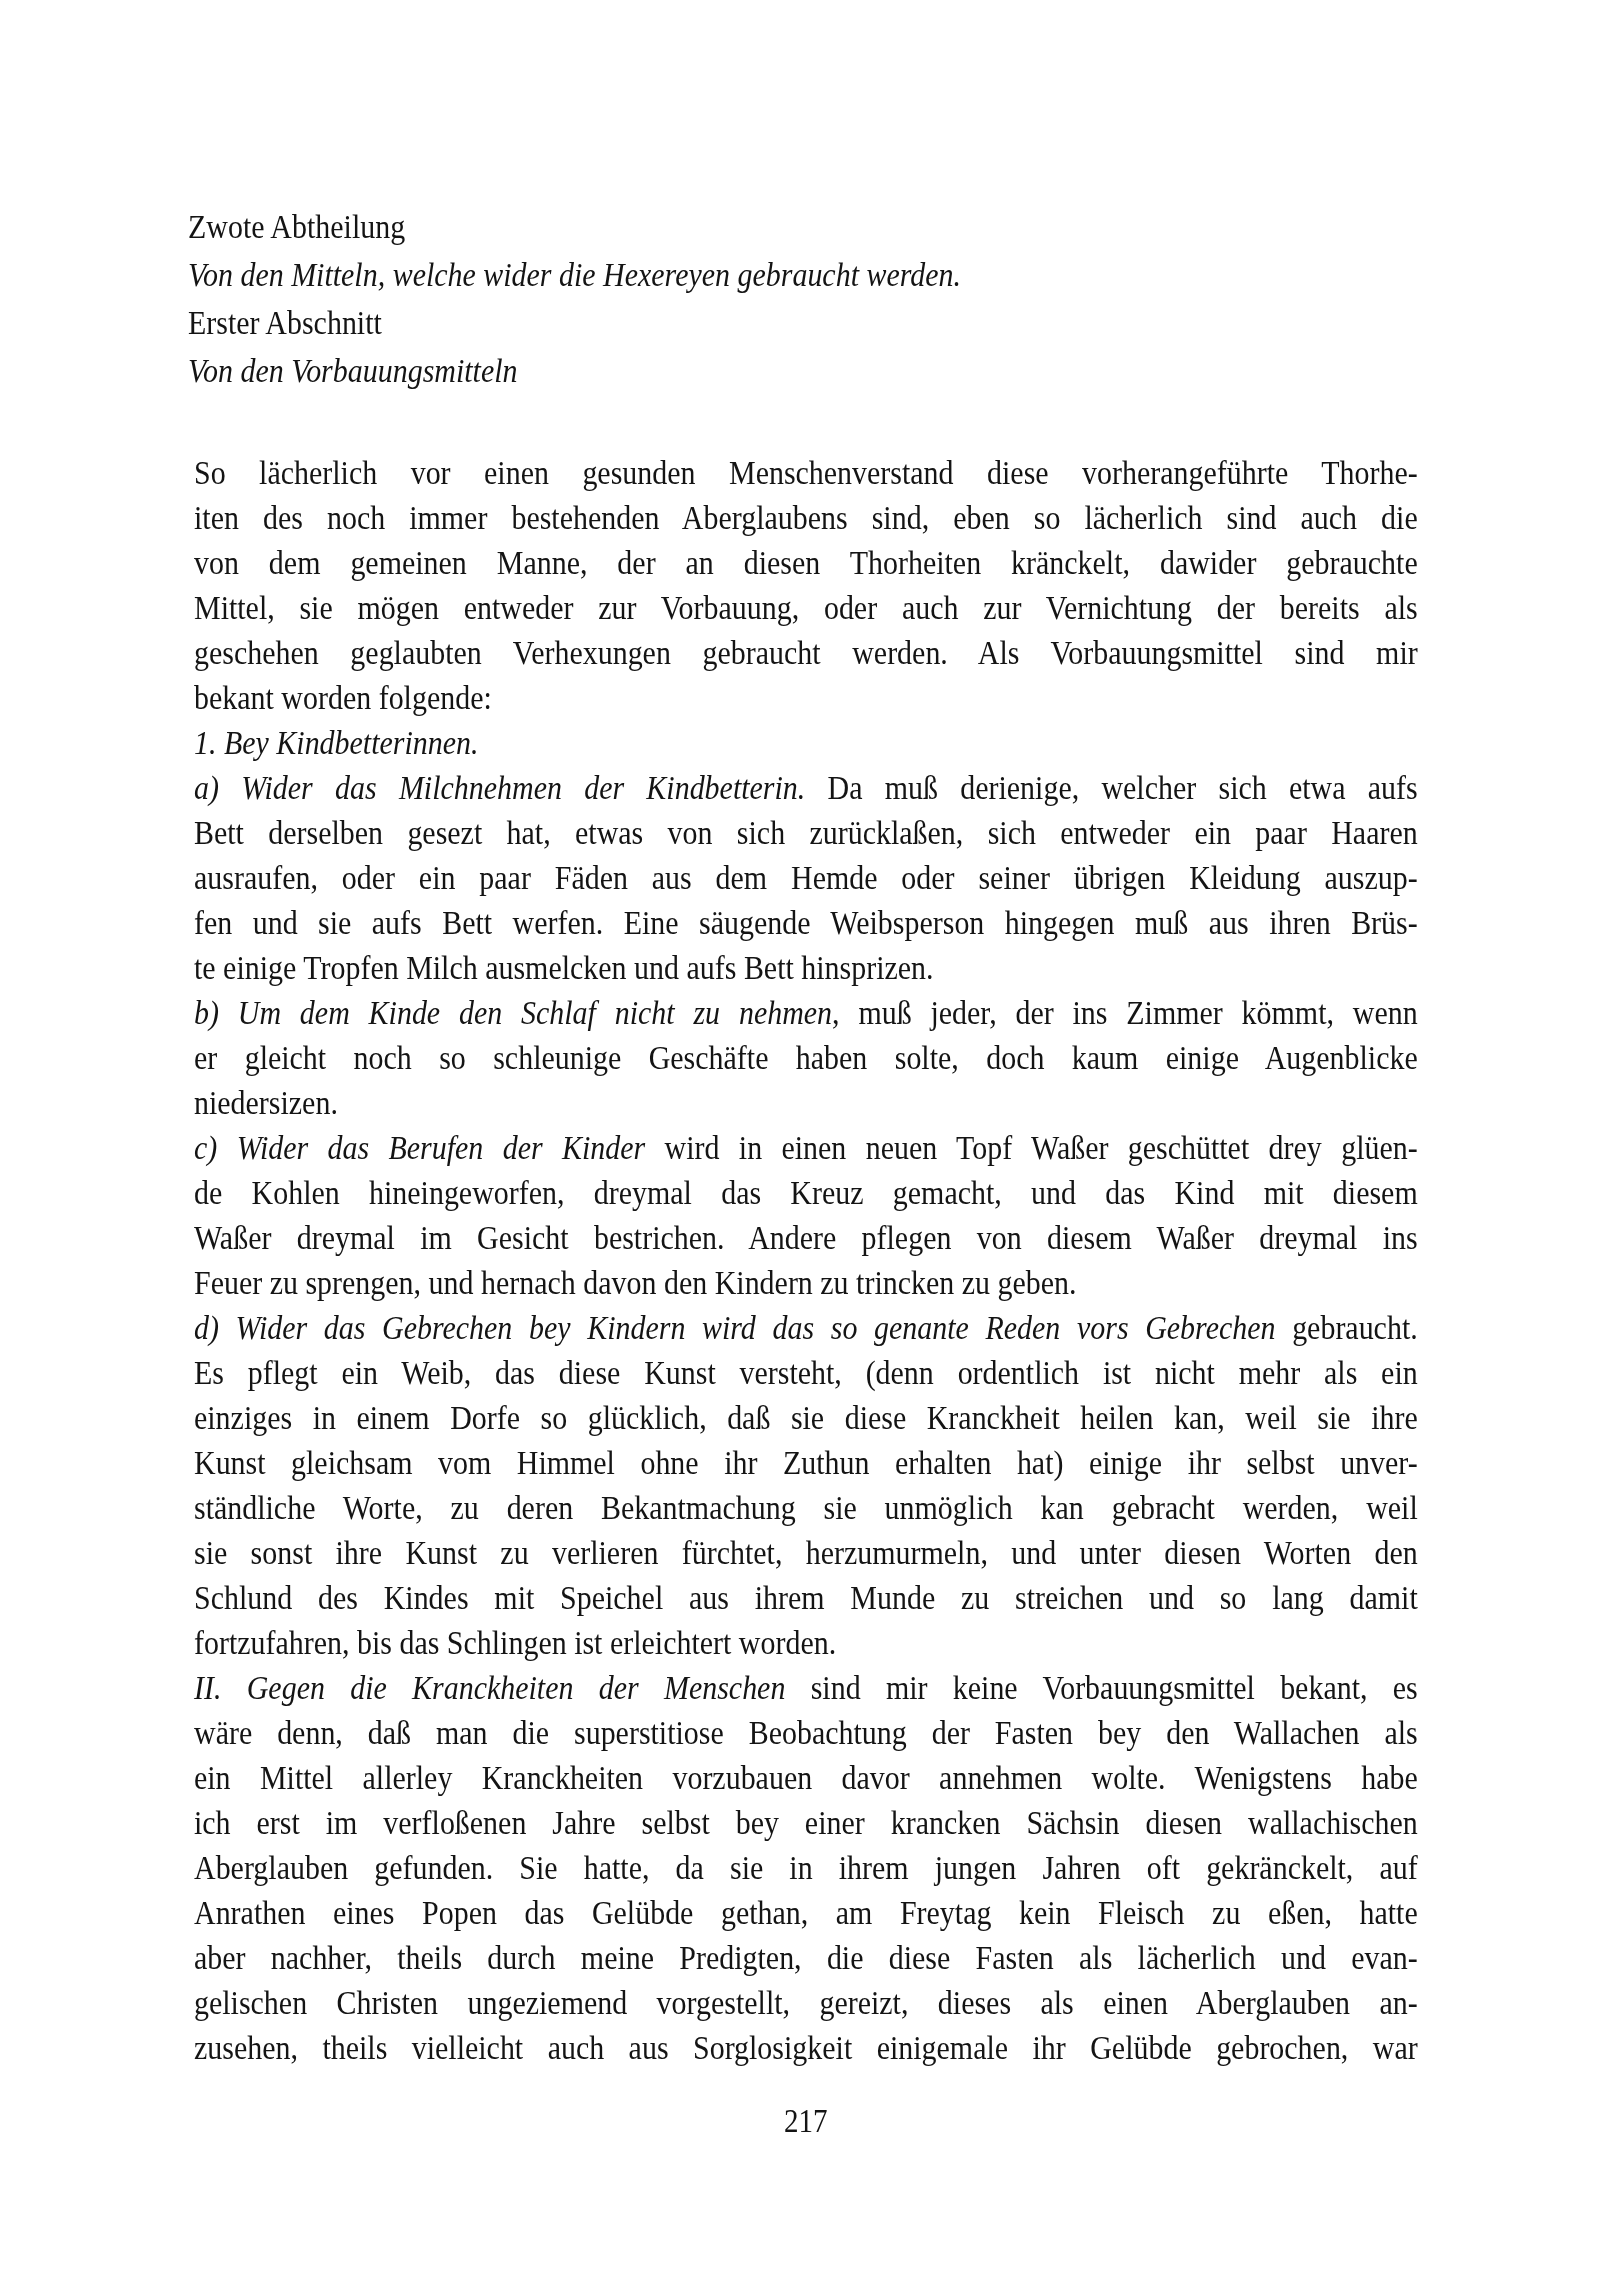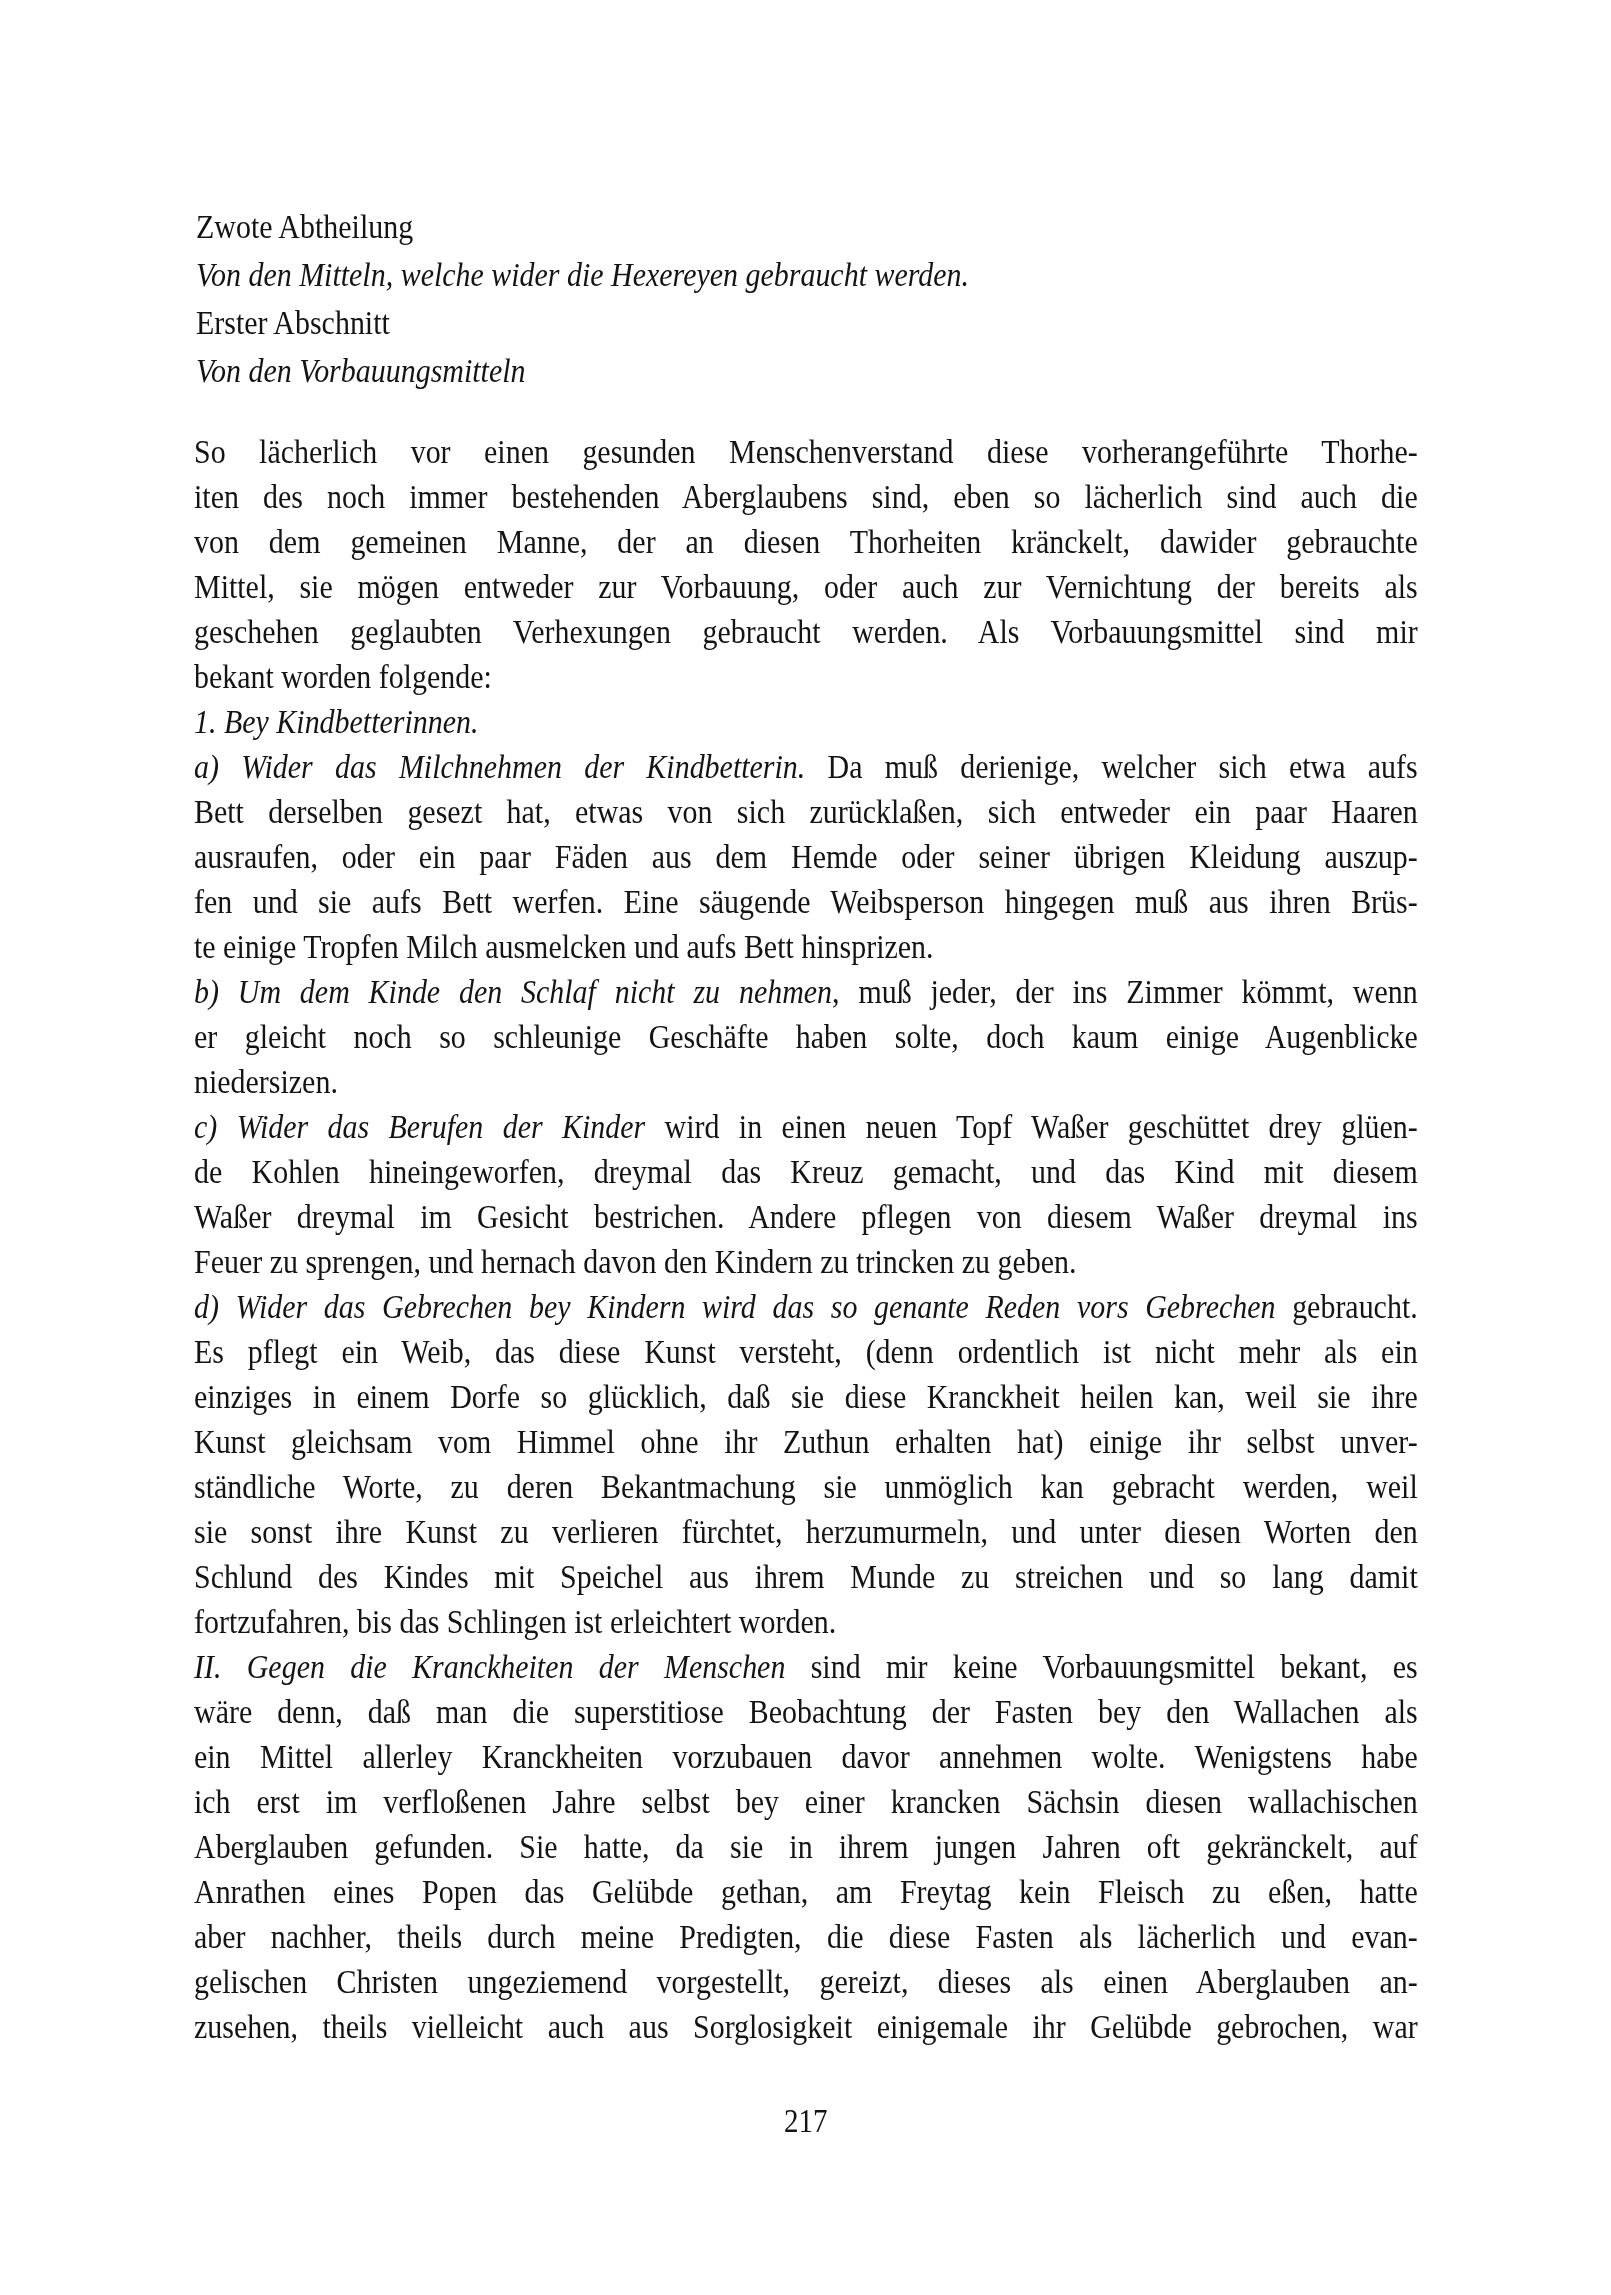--- a/index.html
+++ b/index.html
@@ -7,32 +7,32 @@
     position: relative;
     width: 1612px;
     height: 2295px;
     background: #ffffff;
     font-family: "Liberation Serif", "DejaVu Serif", serif;
     color: #141414;
     overflow: hidden;
   }
   .heading {
     position: absolute;
-    left: 196px;
+    left: 188px;
     top: 203px;
     width: 1224px;
   }
   .heading .line {
     font-size: 34px;
     line-height: 48px;
   }
   .body-text {
     position: absolute;
     left: 194px;
-    top: 429px;
+    top: 450px;
     width: 1224px;
   }
   .body-text .line {
     font-size: 34px;
     line-height: 45px;
   }
   
   .line {
     width: 1389px;
     transform: scaleX(0.881);

